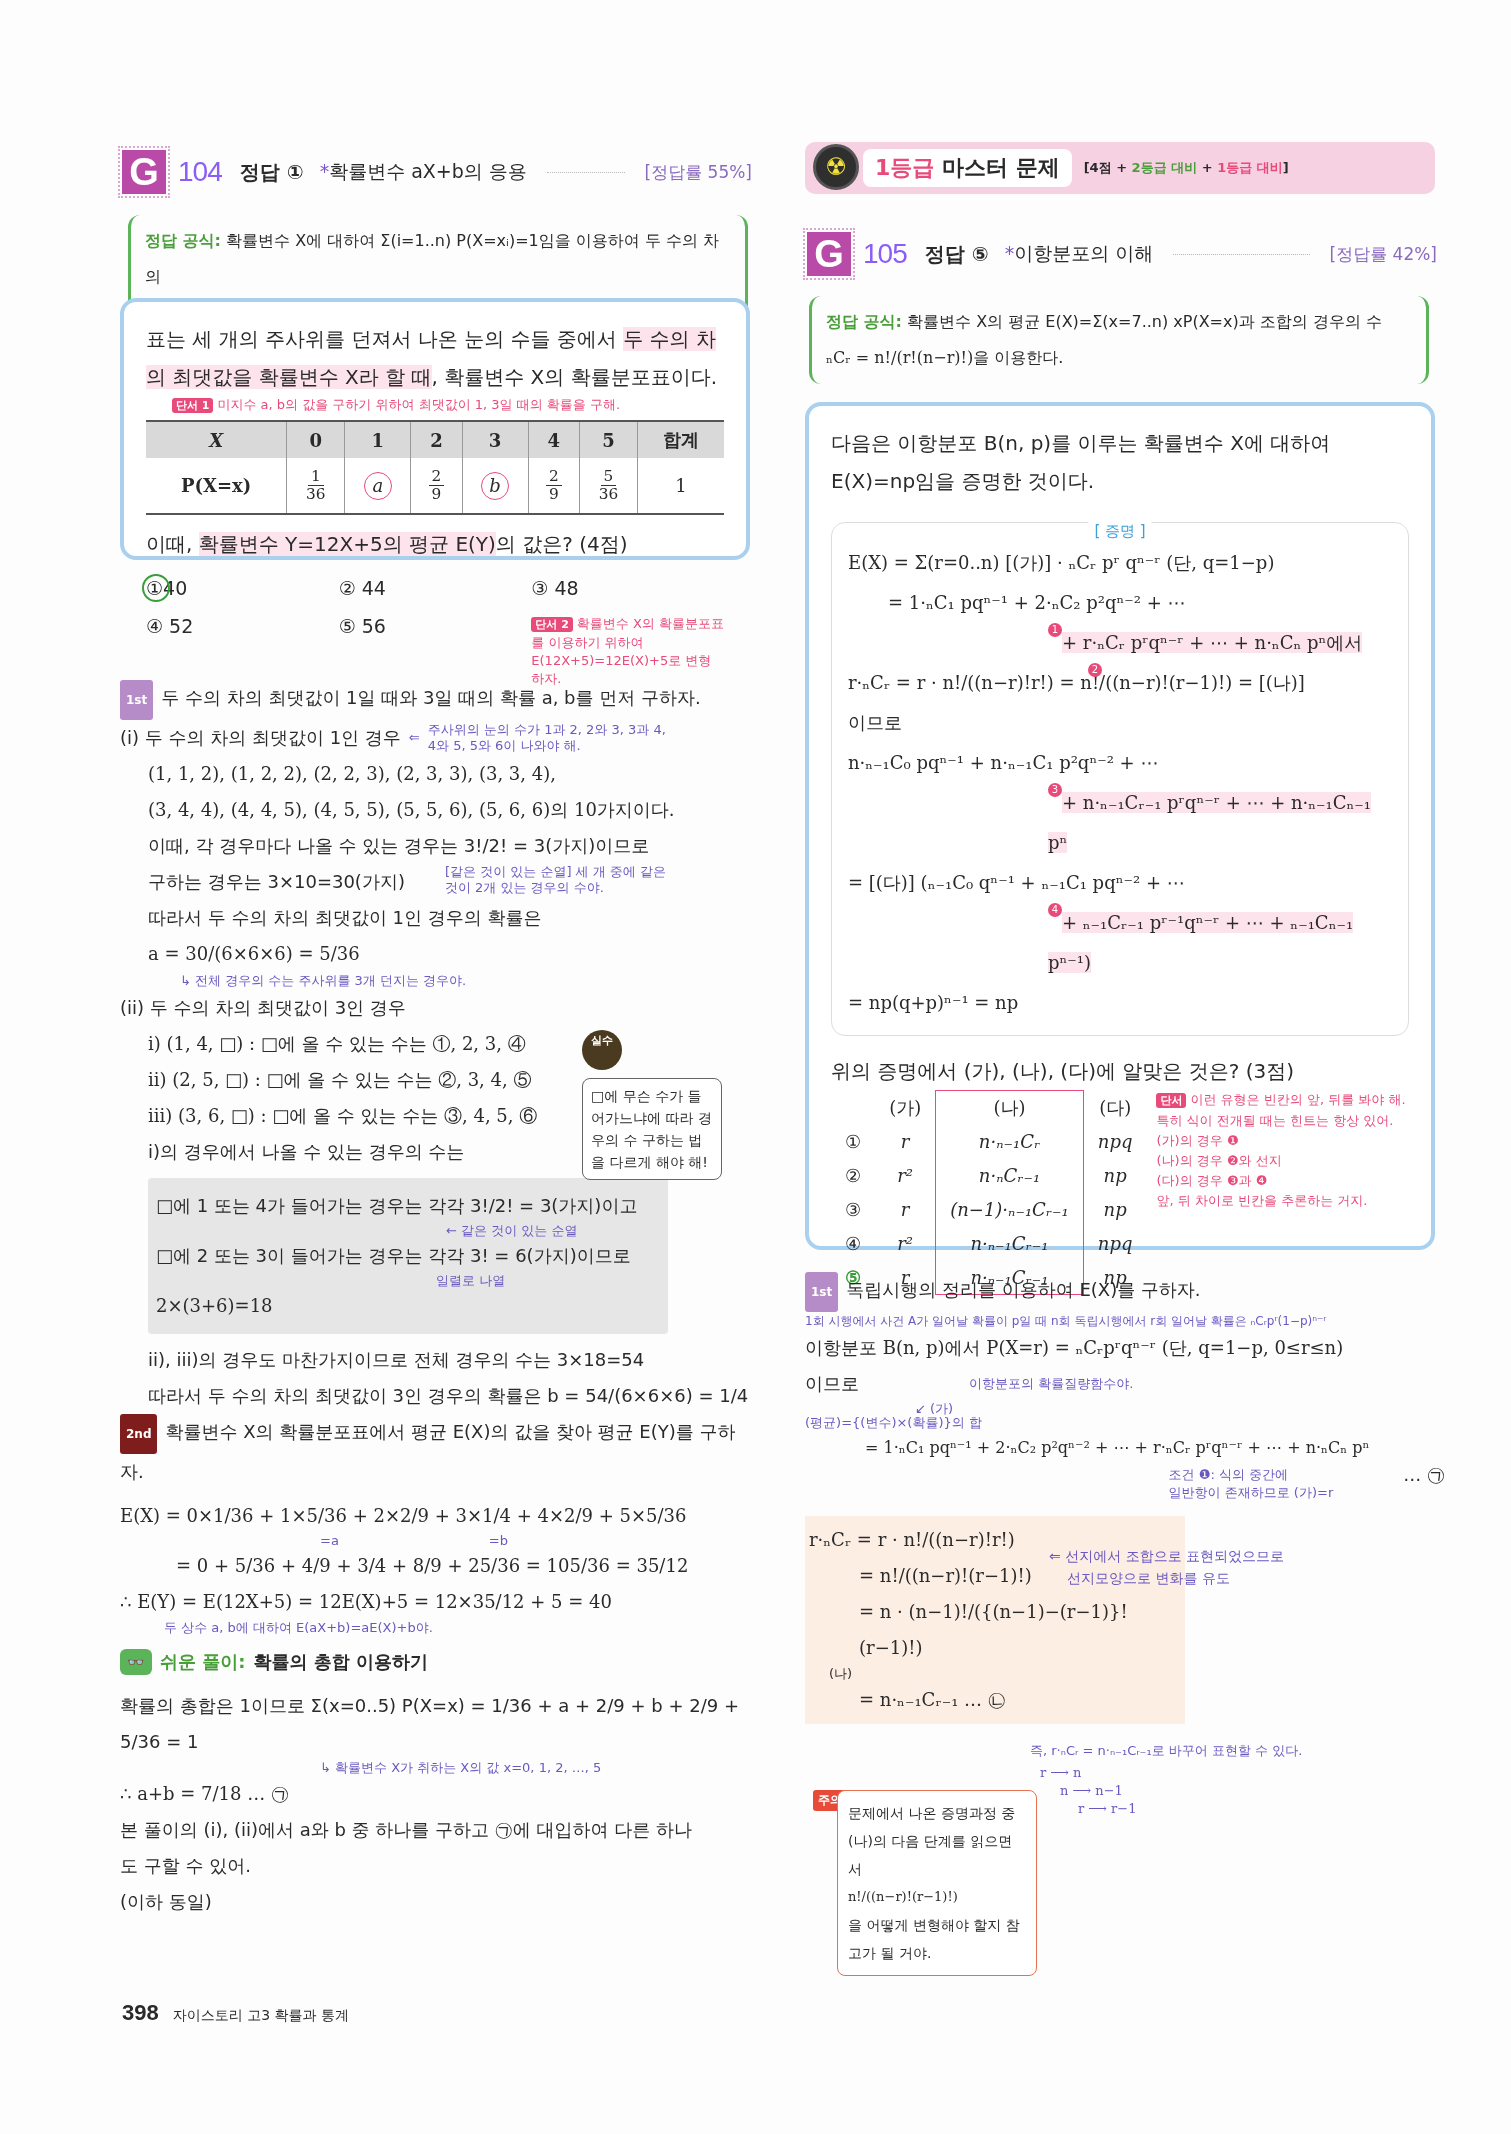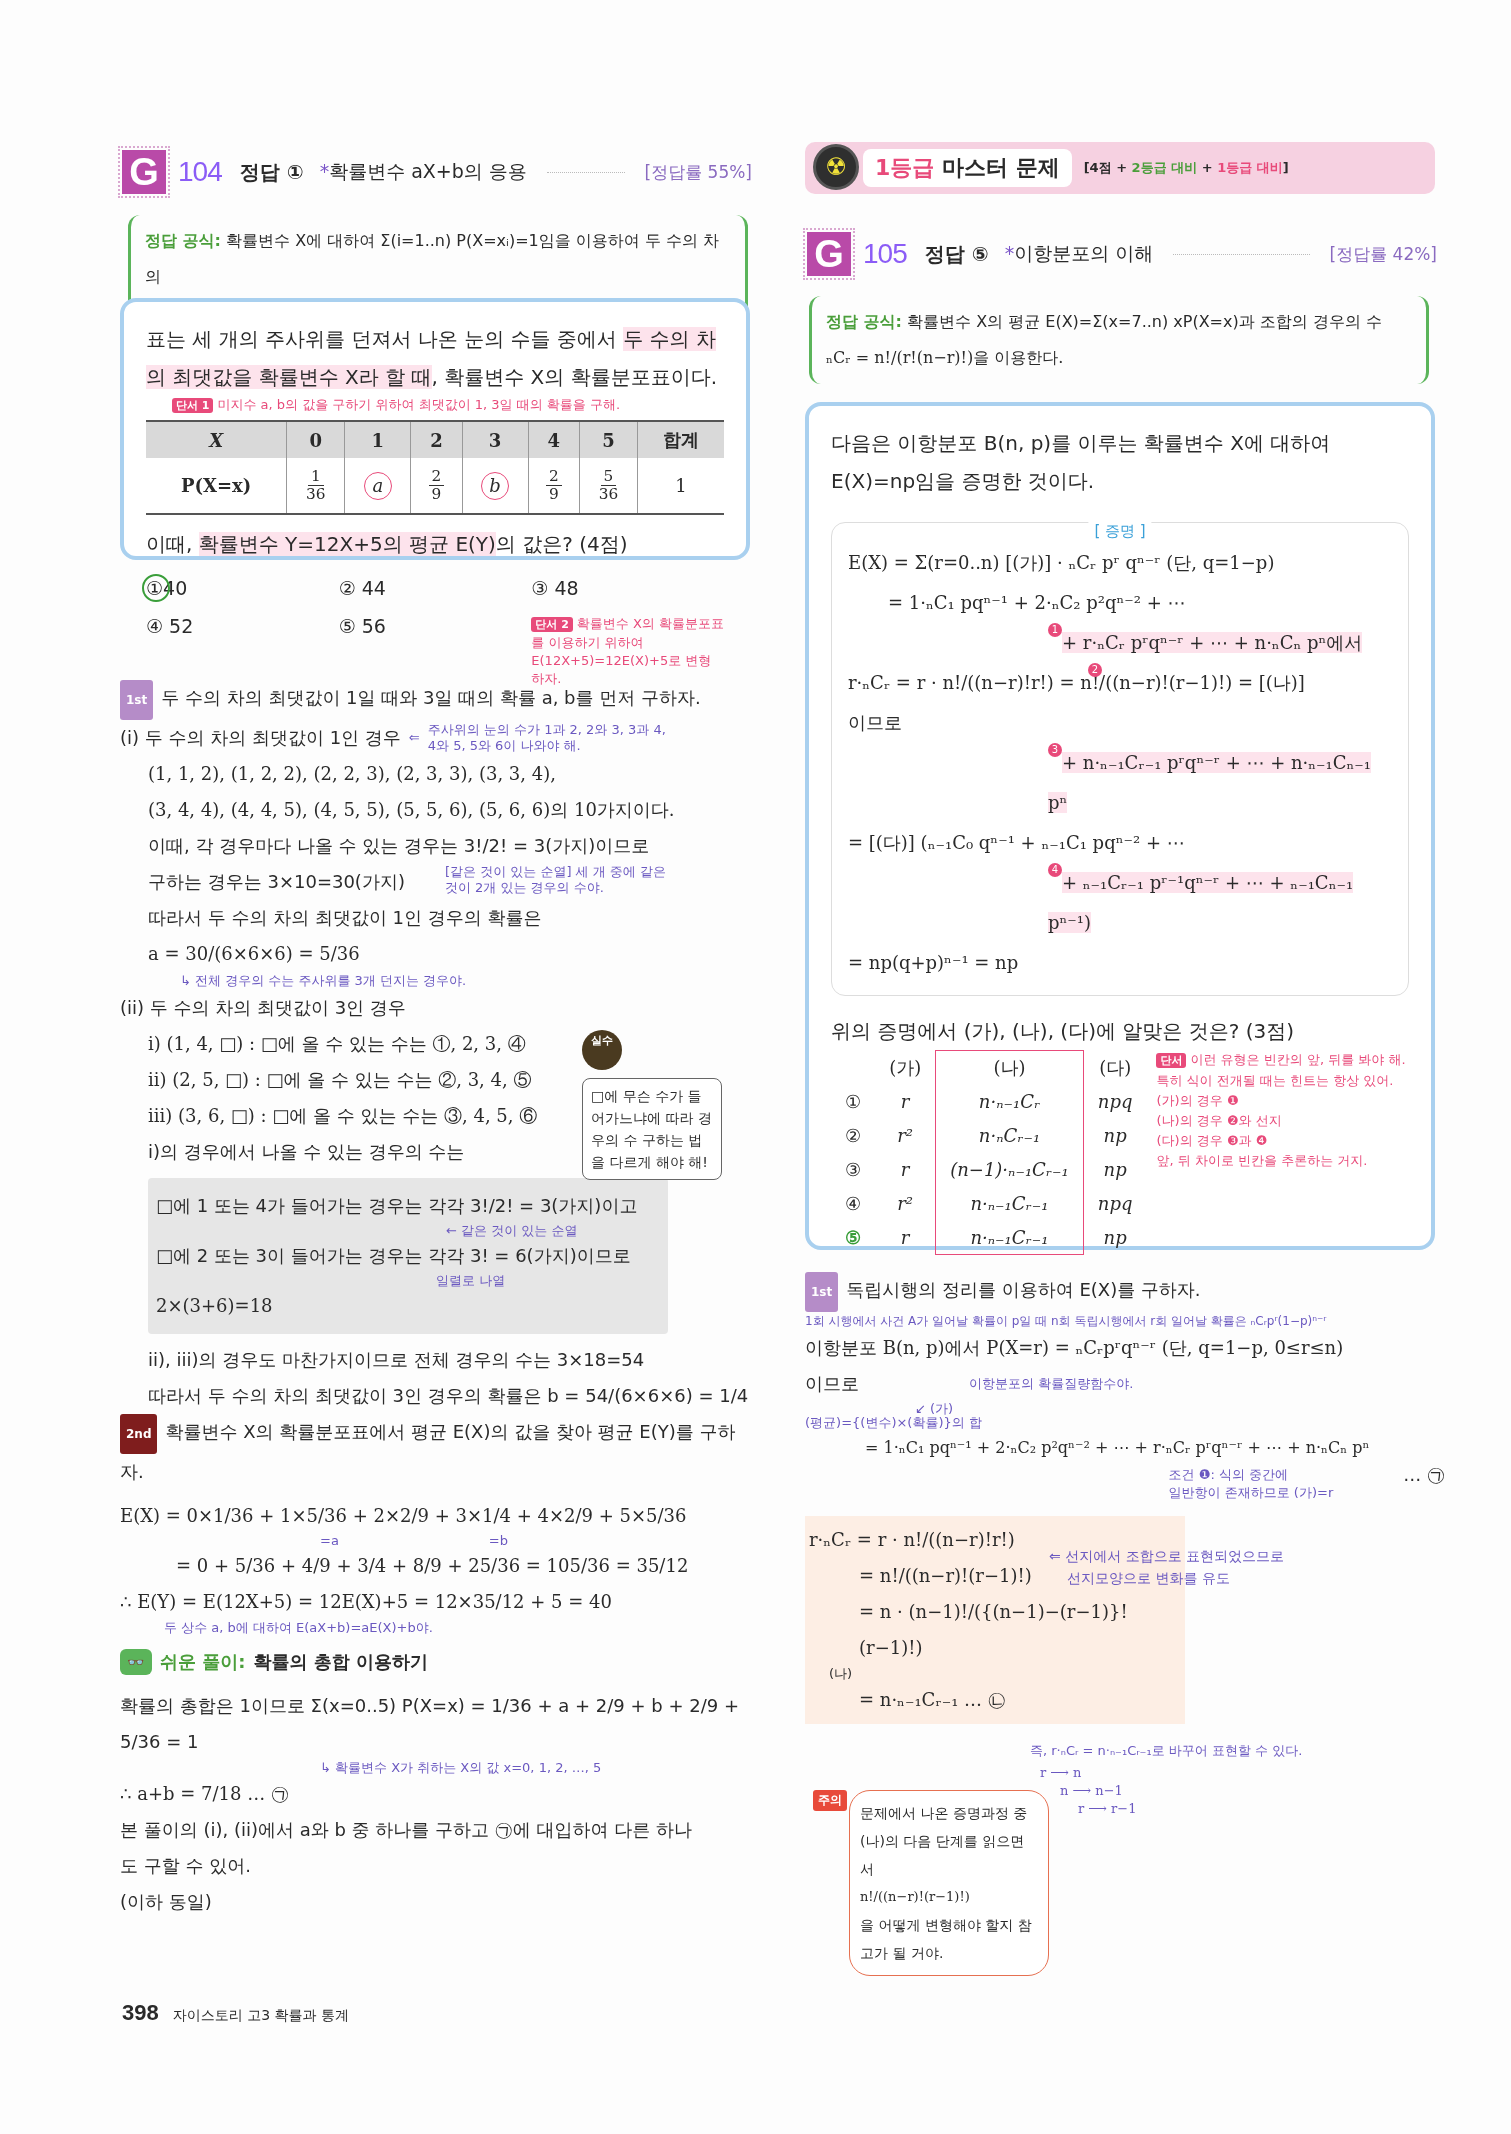--- a/index.html
+++ b/index.html
@@ -254,20 +254,21 @@
       <div>다음은 이항분포 B(n, p)를 이루는 확률변수 X에 대하여</div>
       <div>E(X)=np임을 증명한 것이다.</div>
     </div>
     <div class="proof">
       <span class="plabel">[ 증명 ]</span>
       <div>E(X) = Σ(r=0..n) [(가)] · ₙCᵣ pʳ qⁿ⁻ʳ (단, q=1−p)</div>
       <div style="padding-left:40px;">= 1·ₙC₁ pqⁿ⁻¹ + 2·ₙC₂ p²qⁿ⁻² + ⋯</div>
       <div style="padding-left:200px;"><span class="num-dot">1</span><span class="hl">+ r·ₙCᵣ pʳqⁿ⁻ʳ + ⋯ + n·ₙCₙ pⁿ에서</span></div>
       <div><span class="num-dot" style="margin-left:240px; position:absolute;">2</span><span>r·ₙCᵣ = r · n!/((n−r)!r!) = n!/((n−r)!(r−1)!) = [(나)]</span></div>
       <div style="font-family:'DejaVu Sans',sans-serif;">이므로</div>
+      <div>n·ₙ₋₁C₀ pqⁿ⁻¹ + n·ₙ₋₁C₁ p²qⁿ⁻² + ⋯</div>
       <div style="padding-left:200px;"><span class="num-dot">3</span><span class="hl">+ n·ₙ₋₁Cᵣ₋₁ pʳqⁿ⁻ʳ + ⋯ + n·ₙ₋₁Cₙ₋₁ pⁿ</span></div>
       <div>= [(다)] (ₙ₋₁C₀ qⁿ⁻¹ + ₙ₋₁C₁ pqⁿ⁻² + ⋯</div>
       <div style="padding-left:200px;"><span class="num-dot">4</span><span class="hl">+ ₙ₋₁Cᵣ₋₁ pʳ⁻¹qⁿ⁻ʳ + ⋯ + ₙ₋₁Cₙ₋₁ pⁿ⁻¹)</span></div>
       <div>= np(q+p)ⁿ⁻¹ = np</div>
     </div>
 
     <div class="qtext" style="margin-top:16px;">위의 증명에서 (가), (나), (다)에 알맞은 것은? (3점)</div>
     <div style="display:flex; gap:10px;">
       <table class="opts">
         <tbody>
@@ -349,21 +350,21 @@
     <span>⇐ 선지에서 조합으로 표현되었으므로</span><br><span style="padding-left:18px;">선지모양으로 변화를 유도</span>
   </div>
   <div class="note" style="position:absolute; top:1742px; left:225px; font-size:13px;">즉, r·ₙCᵣ = n·ₙ₋₁Cᵣ₋₁로 바꾸어 표현할 수 있다.</div>
   <div class="note serif" style="position:absolute; top:1764px; left:235px; font-size:13px; line-height:18px;">
     <div>r ⟶ n</div>
     <div style="padding-left:20px;">n ⟶ n−1</div>
     <div style="padding-left:38px;">r ⟶ r−1</div>
   </div>
 
   <div class="caution-tag" style="top:1790px; left:8px;">주의</div>
-  <div class="caution" style="top:1790px; left:44px;border-radius:21px;">
+  <div class="caution" style="top:1790px; left:32px;">
     <div>문제에서 나온 증명과정 중 (나)의 다음 단계를 읽으면서</div>
     <div class="serif" style="font-size:13px;">n!/((n−r)!(r−1)!)</div>
     <div>을 어떻게 변형해야 할지 참고가 될 거야.</div>
   </div>
 </div>
 
 <div class="footer">
   <span class="page">398</span>
   <span class="book">자이스토리 고3 확률과 통계</span>
 </div>

